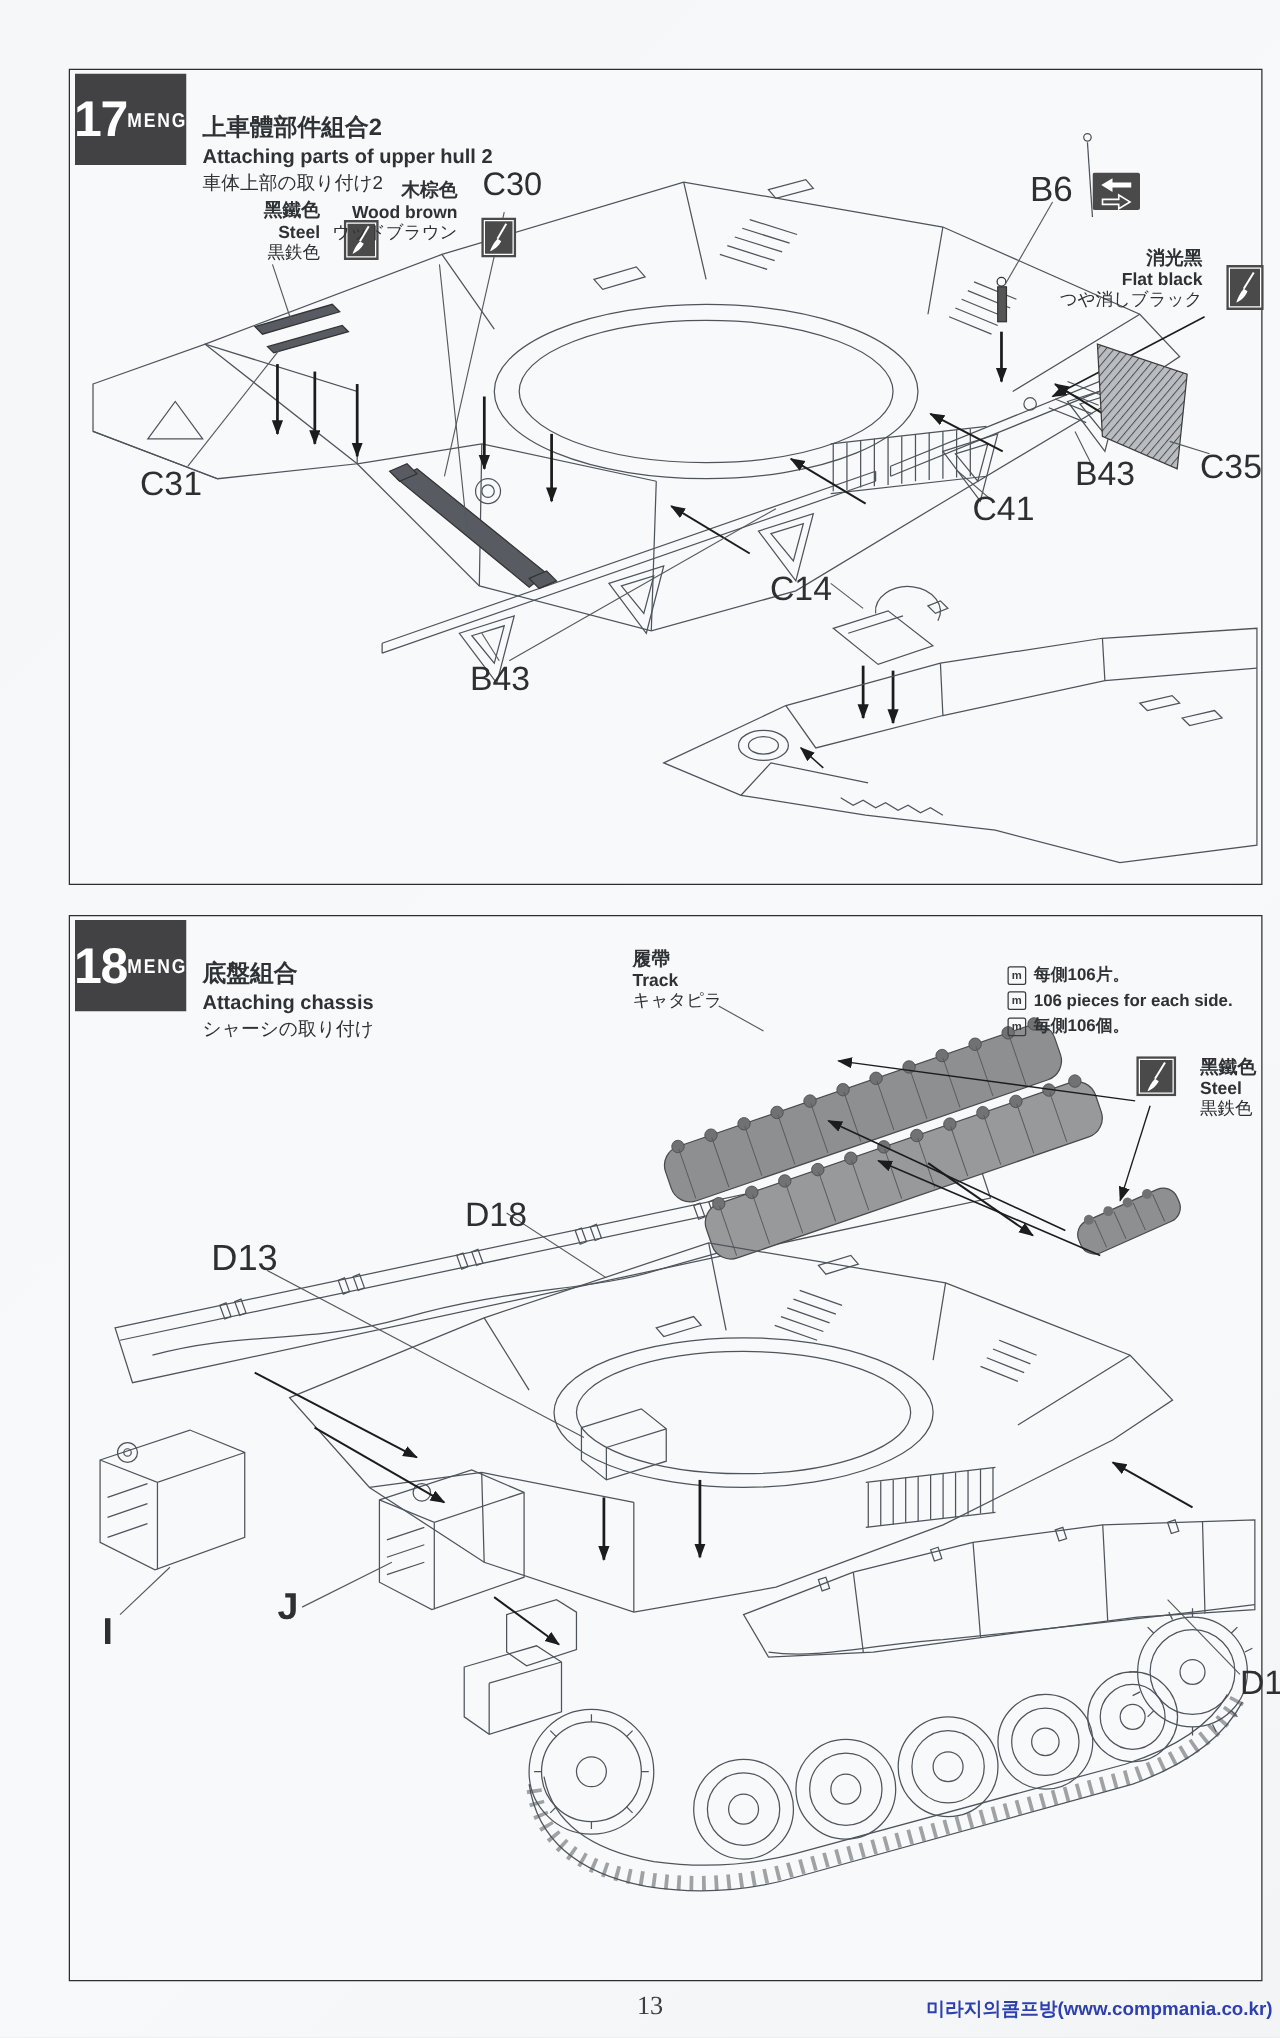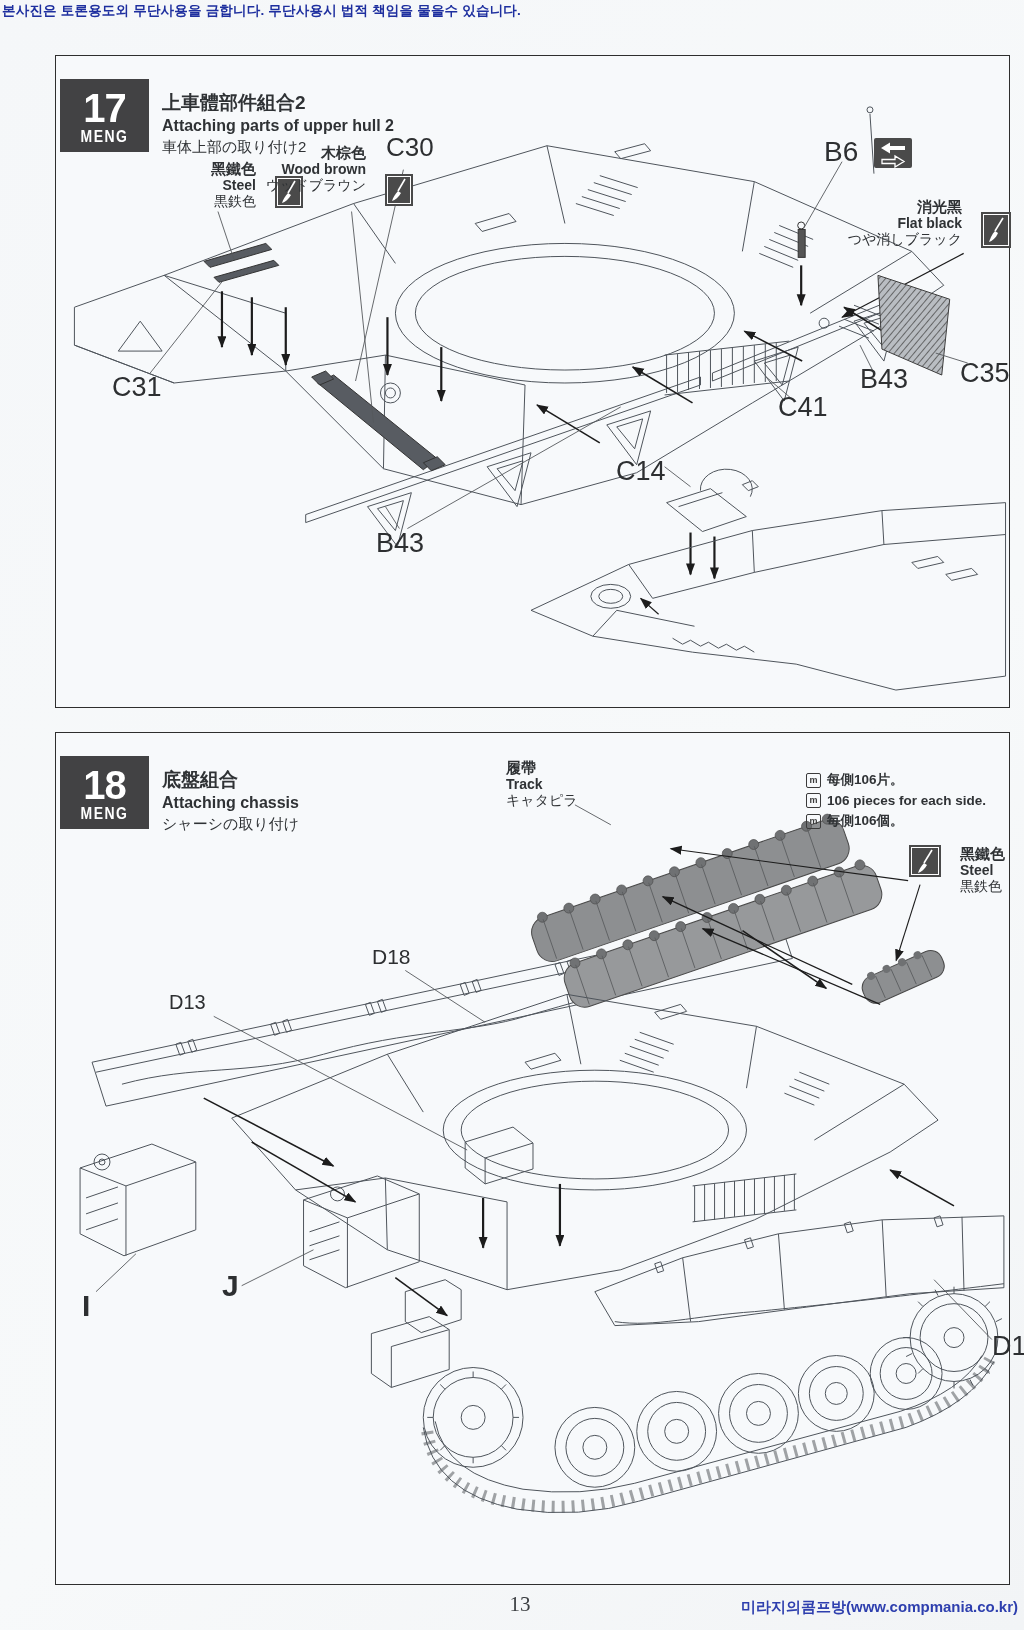--- a/index.html
+++ b/index.html
@@ -5,21 +5,21 @@
   html,body{margin:0;padding:0;background:#e8eaec;}
   .page{position:relative;width:1024px;height:1630px;background:linear-gradient(135deg,#f5f7f9 0%,#f7f9fa 60%,#f2f4f6 100%);
         font-family:"Liberation Sans","DejaVu Sans",sans-serif;overflow:hidden;color:#2f3235;}
   .wm-top{position:absolute;left:2px;top:2px;font-size:13.5px;font-weight:bold;color:#1e2f9f;letter-spacing:.2px;}
   .wm-bottom{position:absolute;right:6px;top:1598px;font-size:15px;font-weight:bold;color:#2e3fae;}
   .page-num{position:absolute;left:470px;top:1592px;width:100px;text-align:center;font-size:21px;color:#3c3f42;font-family:Liberation Serif, serif;}
   .step{position:absolute;left:55px;width:955px;border:1.6px solid #2e2e2e;background:#f7f9fb;box-sizing:border-box;}
   .s17{top:55px;height:653px;}
   .s18{top:732px;height:853px;}
   .badge{position:absolute;left:4px;top:3px;width:89px;height:73px;background:#424244;color:#fff;
-         display:flex;flex-direction:column;align-items:center;justify-content:center;gap:0;margin-top:20px;}
+         display:flex;align-items:center;justify-content:center;gap:0;}
   .badge .num{font-size:40px;font-weight:800;line-height:40px;letter-spacing:-1px;}
   .badge .meng{font-size:14px;font-weight:800;letter-spacing:1.5px;line-height:16px;transform:scaleY(1.15);}
   .titles{position:absolute;left:106px;top:8px;margin-top:27px;}
   .t-zh{font-size:19px;font-weight:bold;line-height:24px;}
   .t-en{font-size:16px;font-weight:bold;line-height:21px;}
   .t-ja{font-size:15px;line-height:21px;}
   .plabel{position:absolute;color:#2d2f31;white-space:nowrap;}
   .paint{position:absolute;display:flex;align-items:flex-start;gap:19px;}
   .paint .lines{display:flex;flex-direction:column;}
   .paint.ralign .lines{text-align:right;}
@@ -31,21 +31,20 @@
   .note-ic{width:13px;height:13px;border:1.5px solid #3a3a3a;border-radius:2px;font-size:9px;font-weight:bold;
            line-height:12px;text-align:center;color:#3a3a3a;margin-right:6px;flex:0 0 auto;}
   .note-tx{font-size:13.5px;font-weight:bold;color:#2f3235;}
   .art{position:absolute;inset:0;width:100%;height:100%;}
 </style>
 </head>
 <body>
 
 <div class="page">
 
-  <div class="wm-top">본사진은 토론용도외 무단사용을 금합니다. 무단사용시 법적 책임을 물을수 있습니다.</div>
 
   <section class="step s17">
     <div class="badge">
       <div class="num">17</div>
       <div class="meng">MENG</div>
     </div>
     <div class="titles">
       <div class="t-zh">上車體部件組合2</div>
       <div class="t-en">Attaching parts of upper hull 2</div>
       <div class="t-ja">車体上部の取り付け2</div>
@@ -385,22 +384,22 @@
         <path d="M23,5 L15,18" stroke="#fff" stroke-width="1.6"></path>
           <path d="M15,18 C12,21 10,25 9,28 C12,27 16,24 18,20 Z" fill="#fff"></path>
       </svg>
       <div class="lines">
         <span class="p-zh">黑鐵色</span>
         <span class="p-en">Steel</span>
         <span class="p-ja">黒鉄色</span>
       </div>
     </div>
 
-    <div class="plabel" style="left:316px;top:212px;font-size:21px">D18</div>
-    <div class="plabel" style="left:113px;top:258px;font-size:20px">D13</div>
+    <div class="plabel" style="left:316px;top:224px;font-size:27px">D18</div>
+    <div class="plabel" style="left:113px;top:258px;font-size:29px">D13</div>
     <div class="plabel" style="left:26px;top:556px;font-size:30px;font-weight:800">I</div>
     <div class="plabel" style="left:166px;top:536px;font-size:30px;font-weight:800">J</div>
     <div class="plabel" style="left:936px;top:598px;font-size:27px">D1</div>
   </section>
 
   <div class="page-num">13</div>
   <div class="wm-bottom">미라지의콤프방(www.compmania.co.kr)</div>
 </div>
 
 </body></html>

